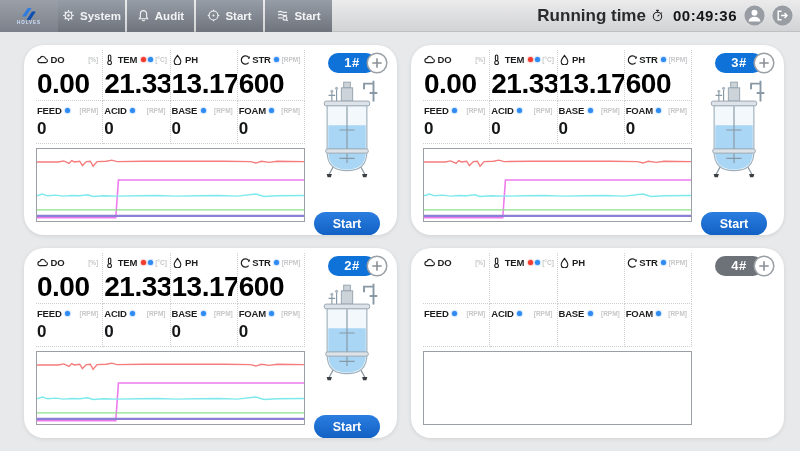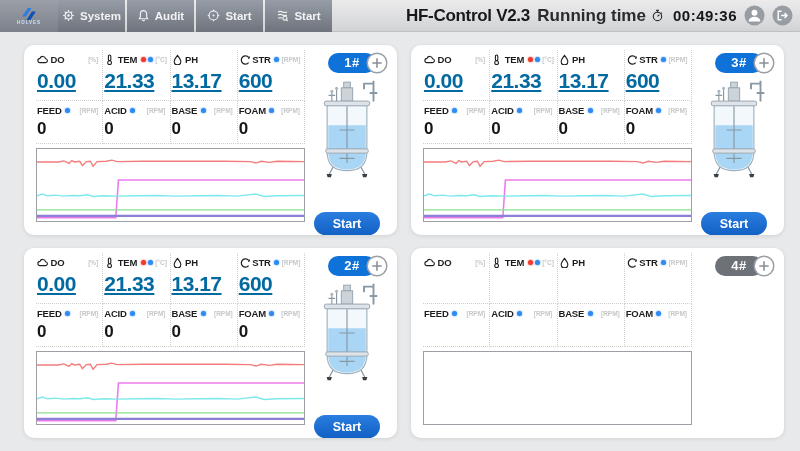--- a/index.html
+++ b/index.html
@@ -26,34 +26,34 @@
   .rt-clock { margin:0 9px 0 5px; display:flex; }
   .rt-value { font-size:15px; font-weight:bold; color:#141517; letter-spacing:0.5px; }
   .round-btn { width:21px; height:21px; border:none; background:transparent;
     padding:0; margin-left:7px; cursor:pointer; display:flex; }
 
   
   .main { height:419px; display:grid; grid-template-columns:1fr 1fr;
     grid-auto-rows:1fr; gap:13px 14px; padding:13px 16px 13px 24px; }
 
   
-  .panel { background:#fff; border-radius:10px; box-shadow:0 1px 4px rgba(0,0,0,.10);
+  .panel { background:#fff; border-radius:20px; box-shadow:0 1px 4px rgba(0,0,0,.10);
     display:grid; grid-template-columns:1fr 84px; padding:5px 8px 0 12px; overflow:hidden; }
   .panel-left { display:flex; flex-direction:column; min-width:0; }
   .stats { display:grid; grid-template-columns:repeat(4,1fr); }
   .cell { border-right:1px dotted #cfcfcf; border-bottom:1px dotted #cfcfcf;
     padding:3px 4px 2px 1px; overflow:hidden; }
   .cell-head { display:flex; align-items:center; gap:2.5px; height:13px; white-space:nowrap; }
   .s-icon { display:flex; flex:none; }
   .s-name { font-size:9.5px; font-weight:bold; color:#1c1d1f; letter-spacing:-0.2px; }
   .dots { display:flex; align-items:center; gap:2px; margin-left:1px; }
   .dot { width:5px; height:5px; border-radius:50%; display:inline-block; }
   .s-unit { margin-left:auto; font-size:6.5px; font-weight:bold; color:#c6c7c9; }
-  .sensor .s-value { height:29px; font-size:21px; font-weight:bold; color:#0369a1;
-    letter-spacing:-0.5px; margin-top:3px; line-height:1.1;text-decoration:underline; }
+  .sensor .s-value { height:29px; font-size:28px; font-weight:bold; color:#000000;
+    letter-spacing:-0.5px; margin-top:3px; line-height:1.1; }
   .actuator .s-value { height:22px; font-size:17px; font-weight:bold; color:#151617;
     margin-top:2px; line-height:1.15; }
   .chart { margin-top:4px; height:74px; border:1px solid #9aa0a6; background:#fff; }
   .chart svg { display:block; width:100%; height:100%; }
 
   
   .panel-side { display:flex; flex-direction:column; align-items:center; }
   .badge-wrap { position:relative; align-self:flex-end; margin:3px 13px 0 0; }
   .badge { display:block; width:48px; height:20px; border-radius:10px;
     background:#0e72d9; color:#fff; font-size:13px; font-weight:bold;
@@ -117,21 +117,20 @@
           <path d="M2.2 6.4 q2.4 -1.2 4.8 0 t4.8 0"></path>
           <path d="M2.2 9.6 h4.2"></path>
           <circle cx="9.6" cy="9.9" r="2.1"></circle>
             <path d="M11.1 11.4 L12.6 12.9"></path>
         </svg>
         </span>
       <span>Start</span>
     </button>
   </nav>
 
-  <div class="title">HF-Control V2.3</div>
 
   <div class="right-group">
     <span class="rt-label">Running time</span>
     <span class="rt-clock">
       <svg width="13" height="13" viewBox="0 0 14 14" fill="none" stroke="#2a2a2a" stroke-width="1.2">
         <circle cx="7" cy="8" r="4.5"></circle>
         <path d="M7 3.5 V1.8 M5.5 1.5 h3 M7 8 L9 6.2 M10.9 3.8 l0.9 0.9"></path>
       </svg>
       </span>
     <span class="rt-value">00:49:36</span>

